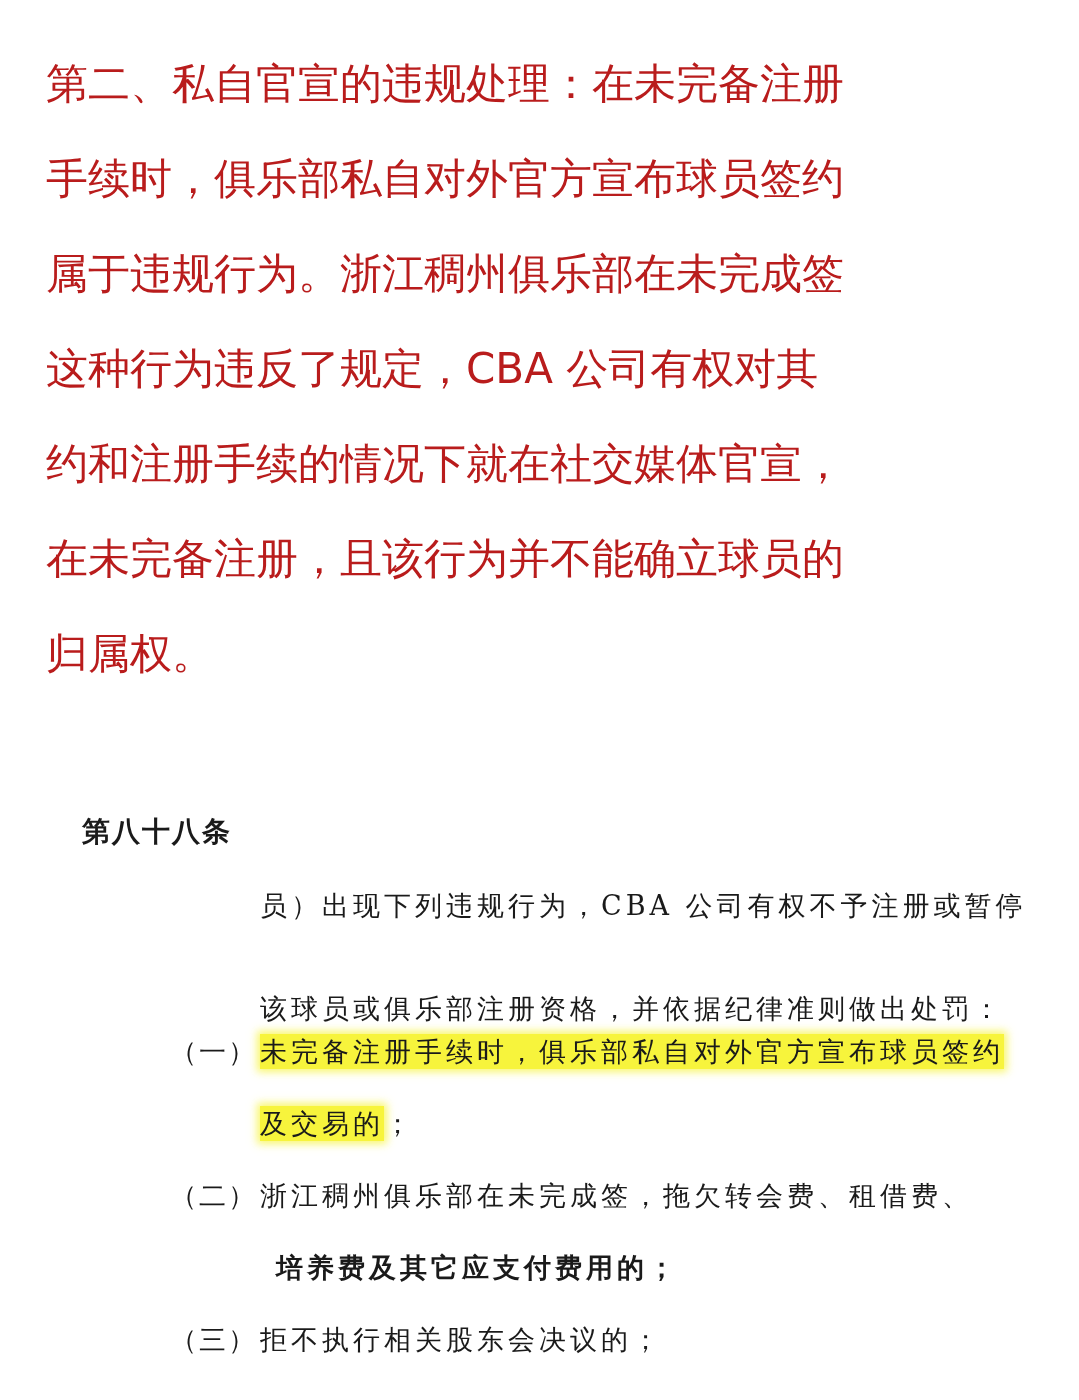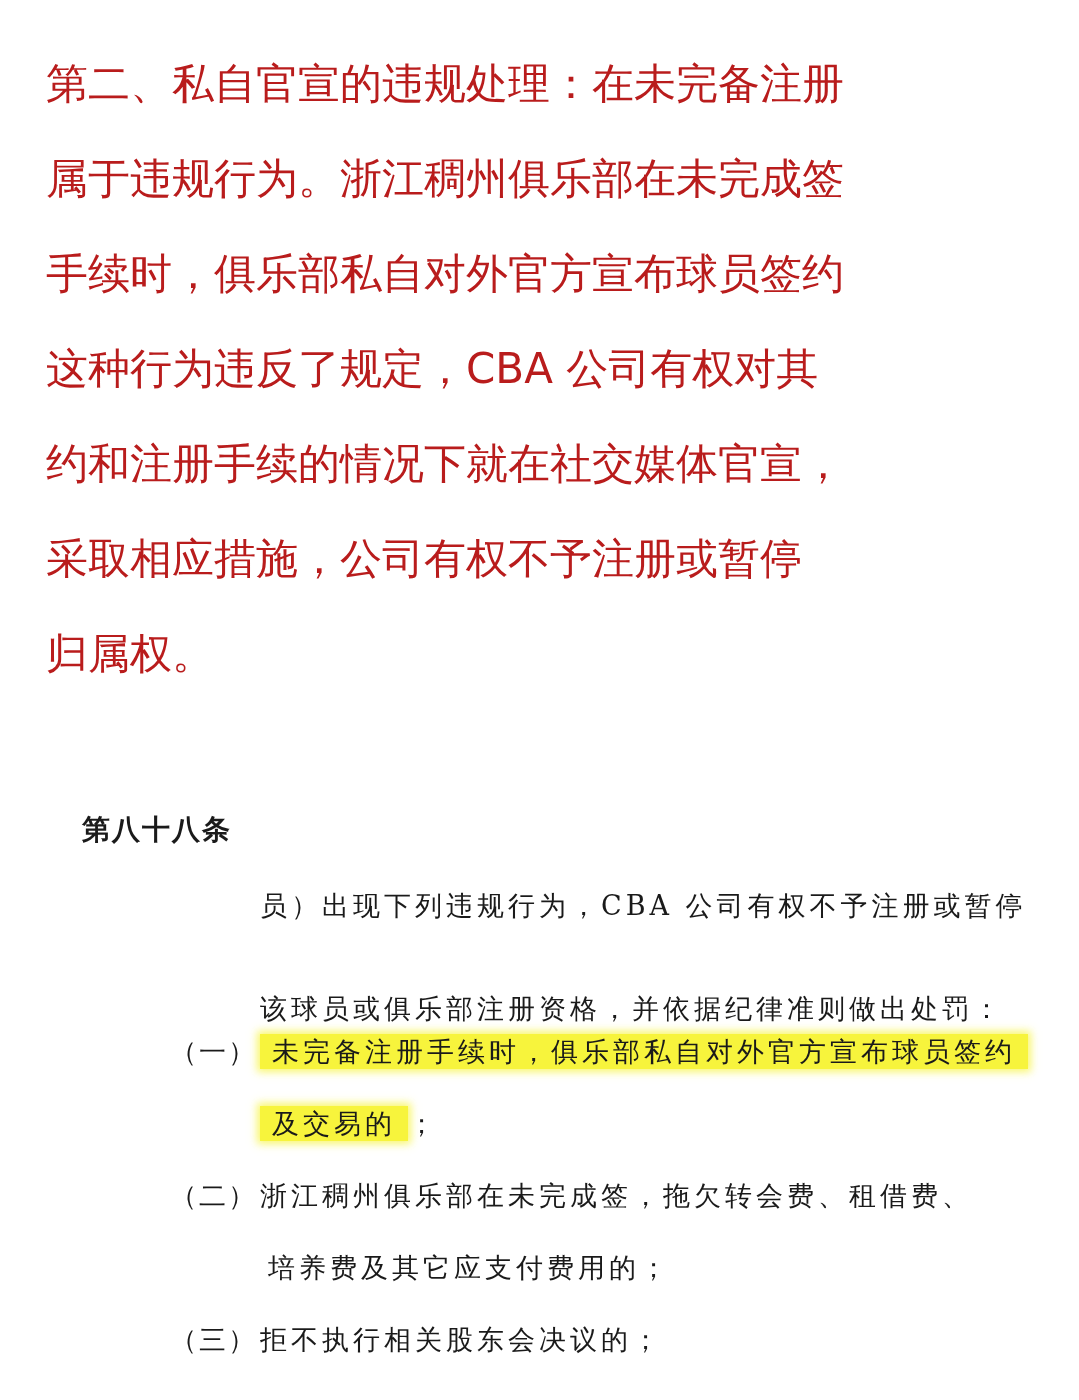--- a/index.html
+++ b/index.html
@@ -45,48 +45,48 @@
       white-space: nowrap;
       height: 40px;
       line-height: 40px;
     }
     .article-no {
       position: absolute;
       left: 82px;
       font-weight: bold;
       font-size: 28px;
       letter-spacing: 2px;
-      font-family: Liberation Mono, monospace;
+      font-family: Liberation Serif, serif;
     }
     .item-no {
       position: absolute;
       left: 170px;
       letter-spacing: 2px;
     }
     .body-text {
       position: absolute;
       left: 260px;
       letter-spacing: 4px;
     }
     .hl {
       background: #f7f43c;
       box-shadow: 0 0 8px 3px rgba(247, 244, 60, 0.75);
-      padding: 2px 12px;
+      padding: 2px 0;
     }
   </style>
 </head>
 <body>
 
 <div class="commentary">
   <span class="line">第二、私自官宣的违规处理：在未完备注册</span>
+  <span class="line">手续时，俱乐部私自对外官方宣布球员签约</span>
   <span class="line">属于违规行为。浙江稠州俱乐部在未完成签</span>
-  <span class="line">手续时，俱乐部私自对外官方宣布球员签约</span>
   <span class="line">这种行为违反了规定，CBA 公司有权对其</span>
   <span class="line">约和注册手续的情况下就在社交媒体官宣，</span>
-  <span class="line">采取相应措施，公司有权不予注册或暂停</span>
+  <span class="line">在未完备注册，且该行为并不能确立球员的</span>
   <span class="line">归属权。</span>
 </div>
 
 <div class="regulation">
 
   <div class="reg-row" style="top:22px; left:0; width:1079px;">
     <span class="article-no">第八十八条</span>
   </div>
   <div class="reg-row" style="top:96px; left:0; width:872px;">
     <span class="body-text">员）出现下列违规行为，CBA 公司有权不予注册或暂停</span>
@@ -100,21 +100,21 @@
     <span class="body-text"><span class="hl">未完备注册手续时，俱乐部私自对外官方宣布球员签约</span></span>
   </div>
   <div class="reg-row" style="top:314px; left:0; width:1079px;">
     <span class="body-text"><span class="hl">及交易的</span><span>；</span></span>
   </div>
 
   <div class="reg-row" style="top:386px; left:0; width:1079px;">
     <span class="item-no">（二）</span>
     <span class="body-text">浙江稠州俱乐部在未完成签，拖欠转会费、租借费、</span>
   </div>
-  <div class="reg-row" style="top:458px; left:8px; width:899px;">
+  <div class="reg-row" style="top:458px; left:16px; width:899px;font-weight:bold;">
     <span class="body-text">培养费及其它应支付费用的；</span>
   </div>
 
   <div class="reg-row" style="top:530px; left:0; width:1079px;">
     <span class="item-no">（三）</span>
     <span class="body-text">拒不执行相关股东会决议的；</span>
   </div>
 </div>
 
 </body></html>

